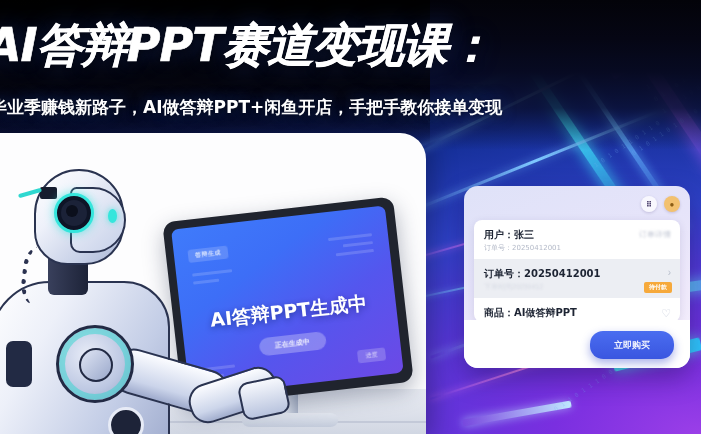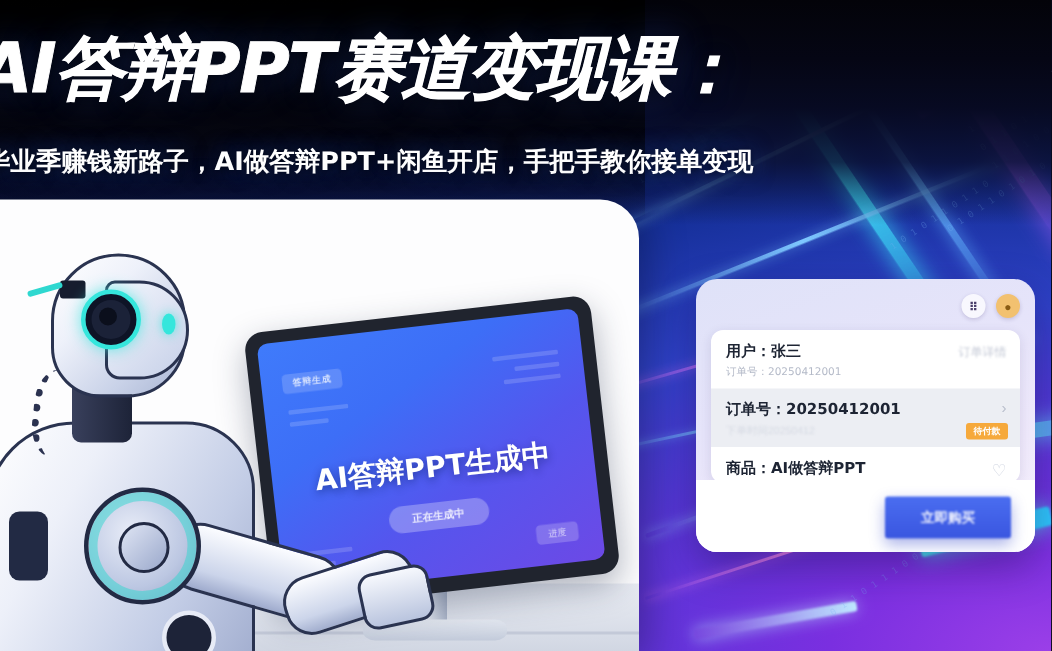--- a/index.html
+++ b/index.html
@@ -202,21 +202,21 @@
   .oc-chev{position:absolute;right:9px;top:8px;font-size:10px;color:#b9bfcc;}
   .oc-badge{
     position:absolute;right:8px;bottom:5px;padding:1px 5px;border-radius:2px;
     background:#f6a93b;color:#fff;font-size:6px;font-weight:700;filter:blur(.5px);
   }
   .oc-heart{position:absolute;right:9px;top:9px;font-size:11px;color:#cfd4e0;}
   .oc-foot{
     position:absolute;left:0;bottom:0;width:226px;height:48px;background:#ffffff;
   }
   .oc-btn{
-    position:absolute;right:16px;bottom:9px;width:84px;height:28px;border-radius:2px;
+    position:absolute;right:16px;bottom:9px;width:84px;height:28px;border-radius:13px;
     background:linear-gradient(180deg,#4a6df0,#3a56e0);
     color:rgba(255,255,255,.92);font-size:9px;font-weight:700;
     display:flex;align-items:center;justify-content:center;
     box-shadow:0 4px 10px rgba(40,60,200,.4);filter:blur(.55px);
     font-family:"DejaVu Sans","Liberation Sans",sans-serif;
   }
 </style>
 </head>
 <body>
 

